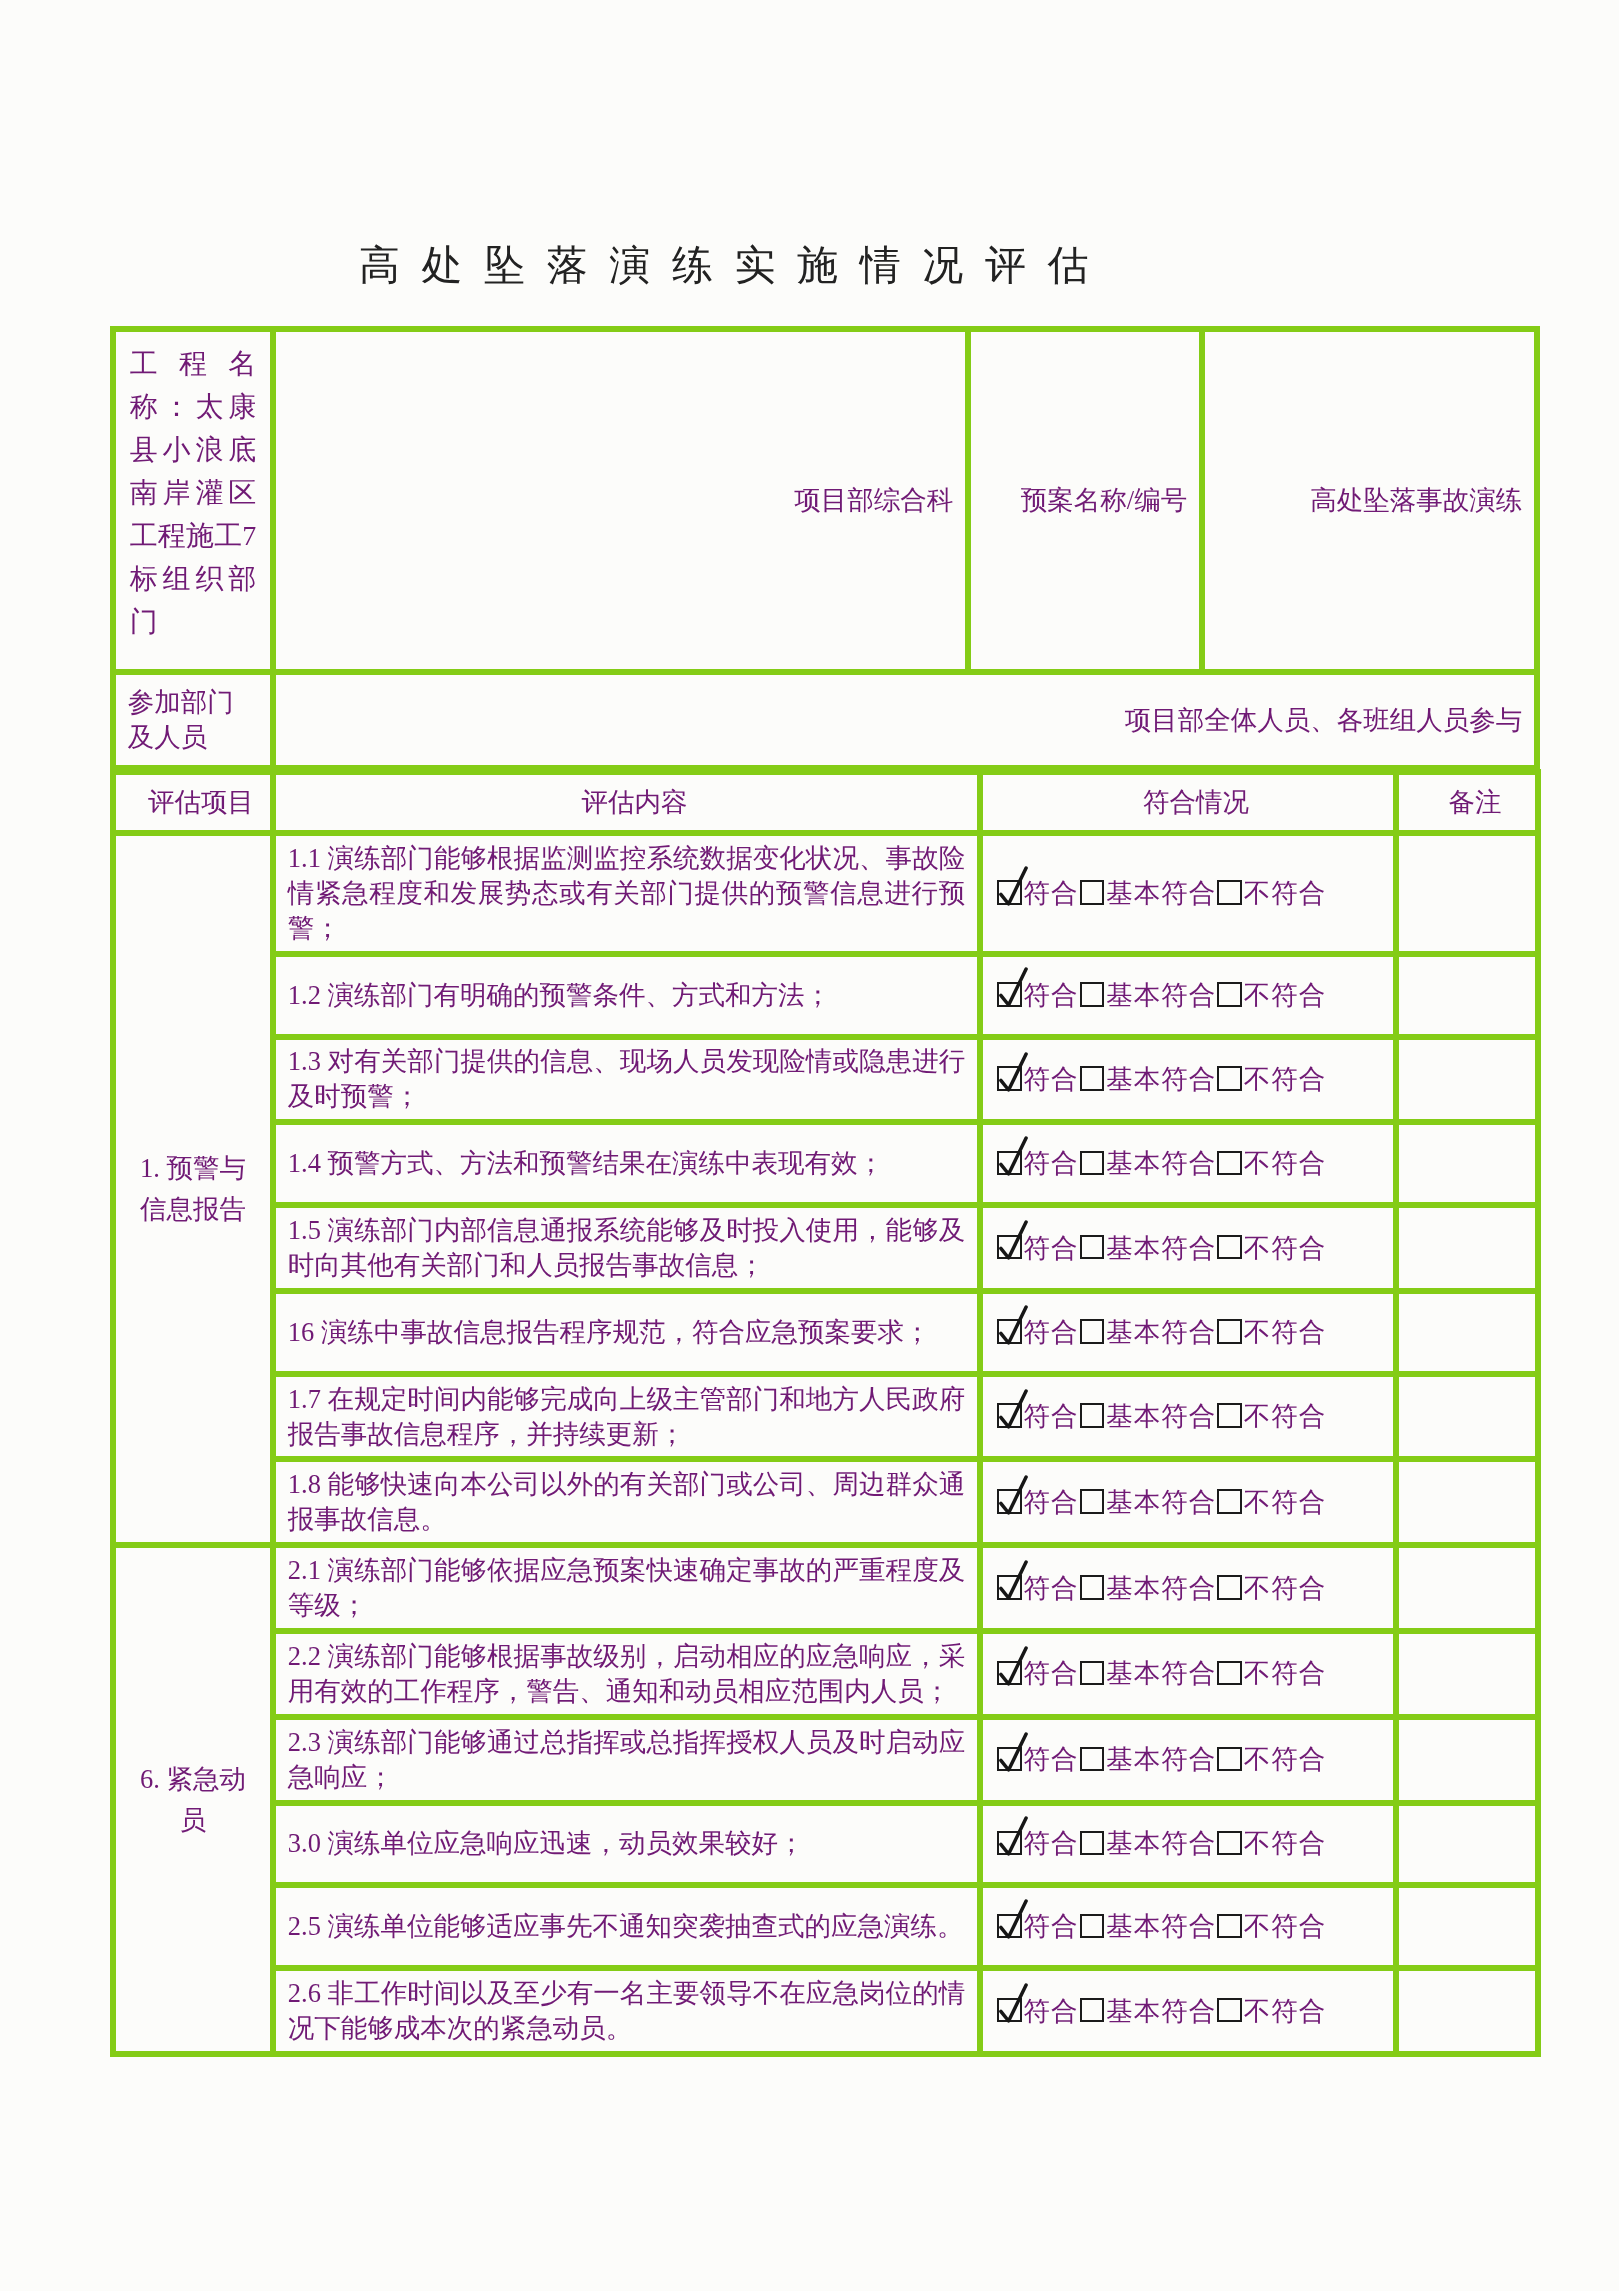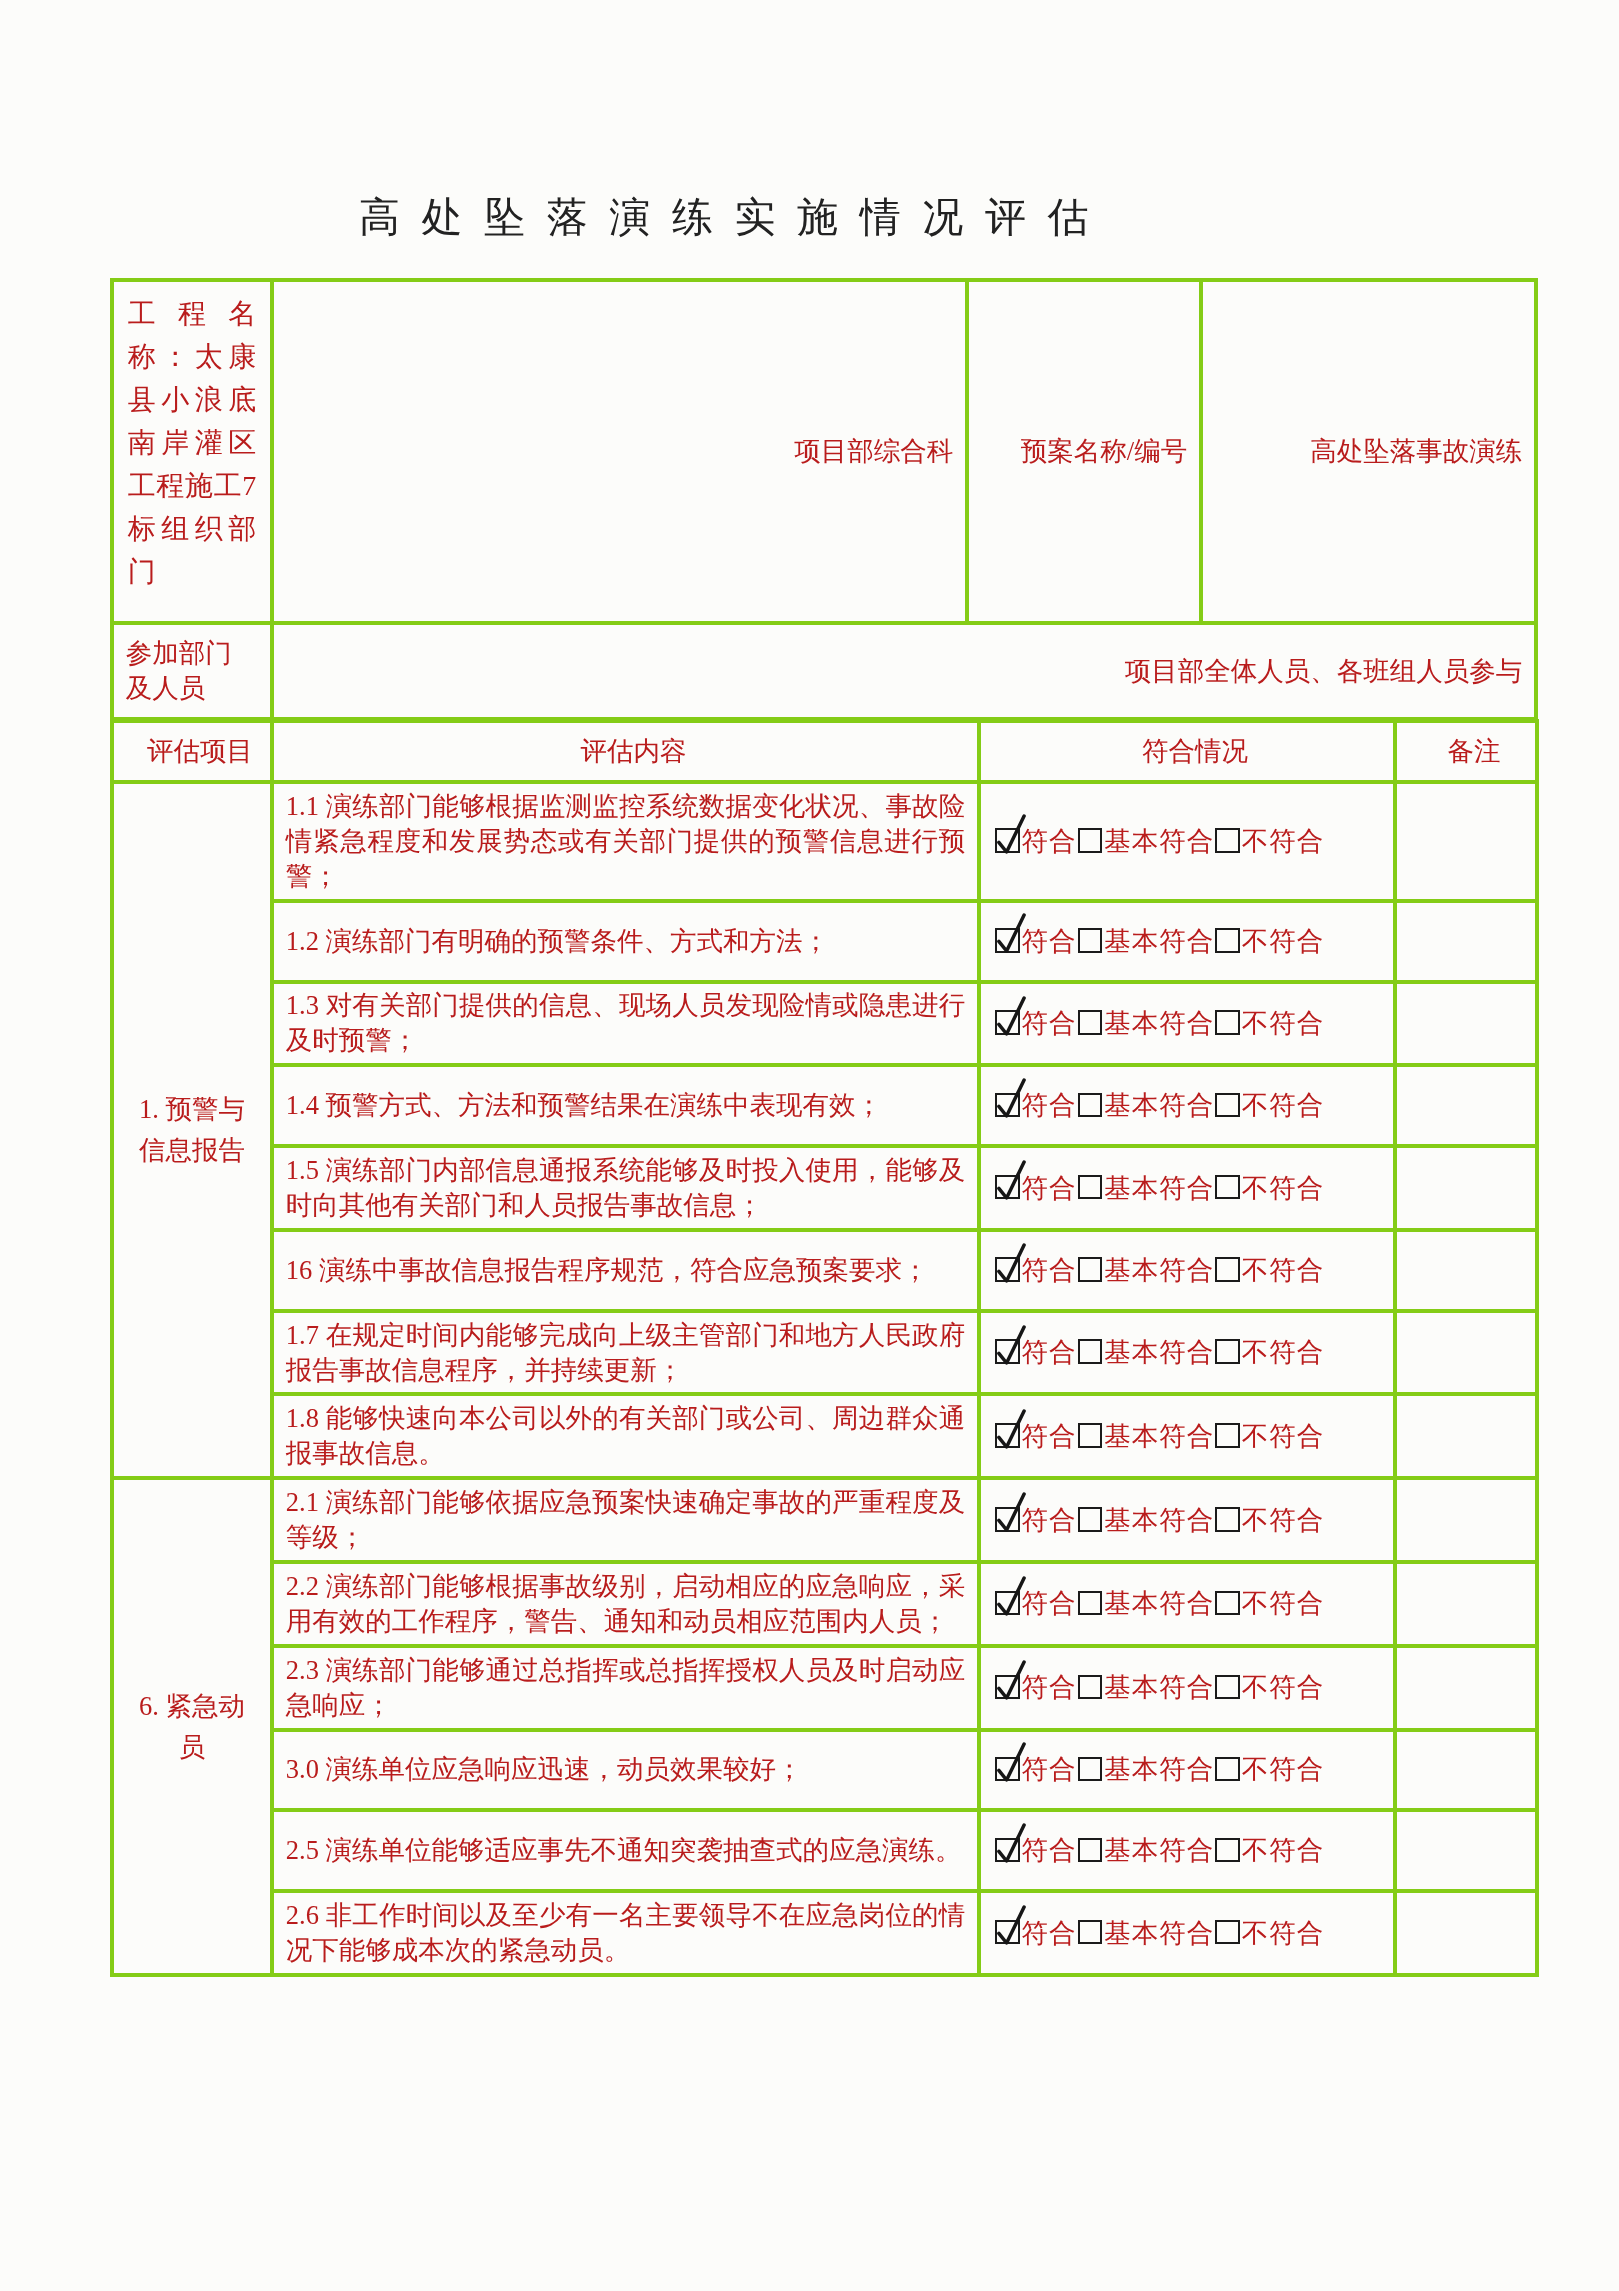--- a/index.html
+++ b/index.html
@@ -3,42 +3,42 @@
 <meta charset="utf-8">
 <style>
   html,body{margin:0;padding:0;}
   body{
     width:1619px;height:2292px;
     background:#fcfcfa;
     font-family:"Liberation Serif","DejaVu Serif",serif;
     color:#1c1c1c;
     overflow:hidden;
   }
-  .page{padding-top:194px;}
+  .page{padding-top:194px;margin-top:48px;}
   .doc-title{
     width:1619px;
     text-align:center;
     position:relative;
     left:-75px;
     font-size:41px;
     line-height:47px;
     letter-spacing:21.6px;
     font-weight:500;
     color:#222;
   }
   table{border-collapse:collapse;table-layout:fixed;margin-left:110px;width:1424px;background:transparent;}
   table.info{margin-top:37px;}
   table.eval{margin-top:-2px;}
   td{
-    border:4px solid #84cc16;
+    border:6px solid #84cc16;
     font-size:26.5px;
     line-height:35px;
     padding:4.9px 11.8px;
     vertical-align:middle;
-    color:#b91c1c;
+    color:#701a75;
     word-break:break-all;
   }
   table{border:2.9px solid #242424;}
   .center{text-align:right;}
   .pre{white-space:pre-line;}
   .project-label{
     vertical-align:top;
     text-align:justify;
     text-justify:inter-character;
     font-size:28px;

